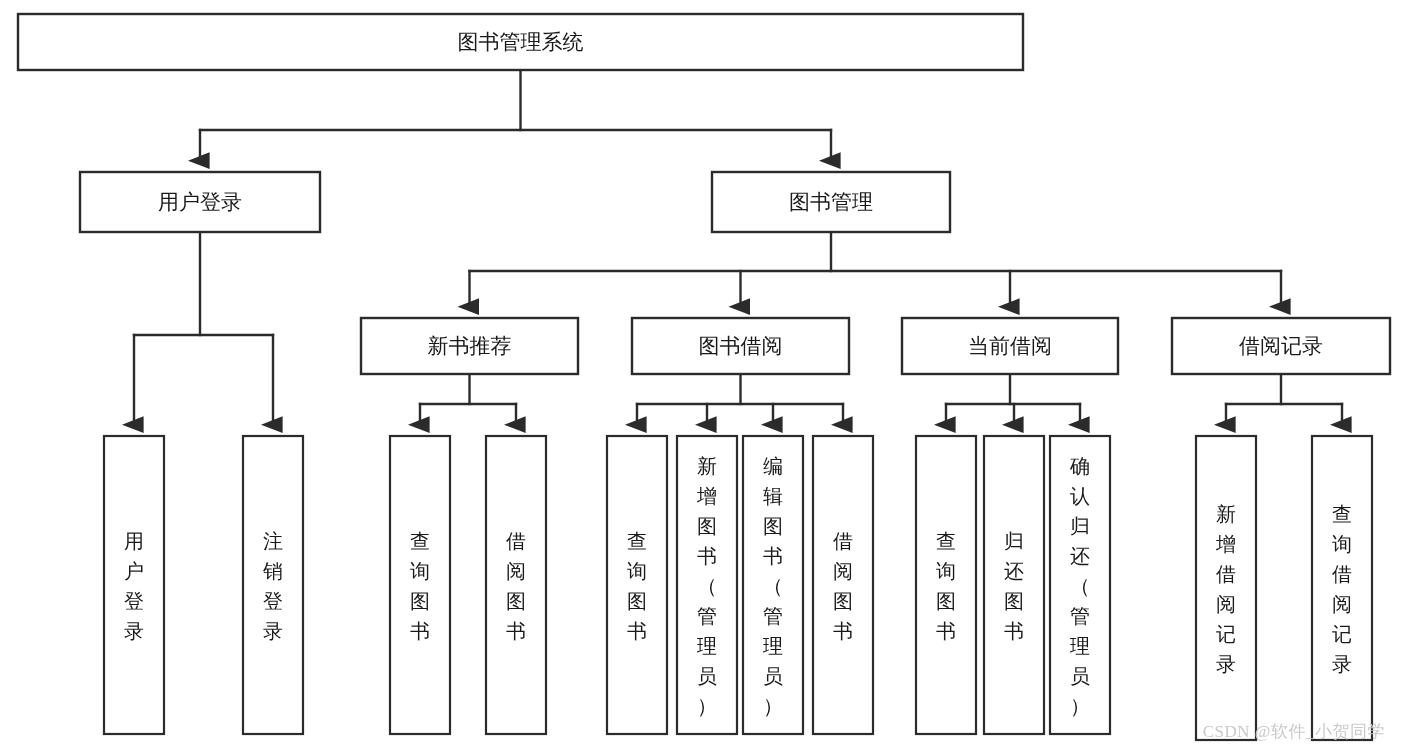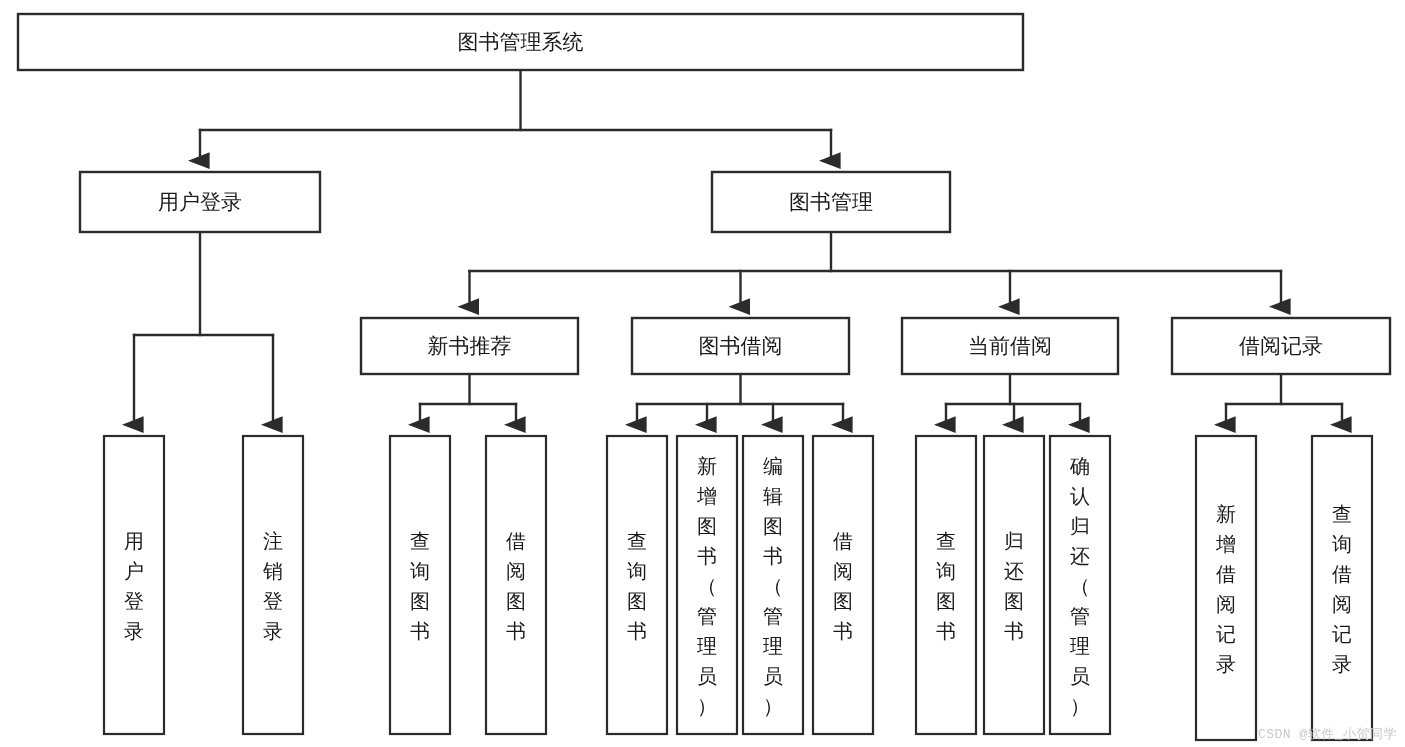--- a/index.html
+++ b/index.html
@@ -48,24 +48,24 @@
     dominant-baseline: middle;
   }
   .node-label-v {
     font-family: "Liberation Sans", "DejaVu Sans", sans-serif;
     font-size: 20px;
     fill: #1a1a1a;
     text-anchor: middle;
   }
   .watermark-text {
     position: absolute;
-    right: 8px;
+    right: 20px;
     bottom: 4px;
-    font-family: Liberation Mono, monospace;
-    font-size: 13px;
+    font-family: Liberation Serif, serif;
+    font-size: 17px;
     color: #c9c9c9;
     white-space: nowrap;
     letter-spacing: 0.5px;
     user-select: none;
   }
 </style>
 </head>
 <body>
 
 <div id="diagram-root">

